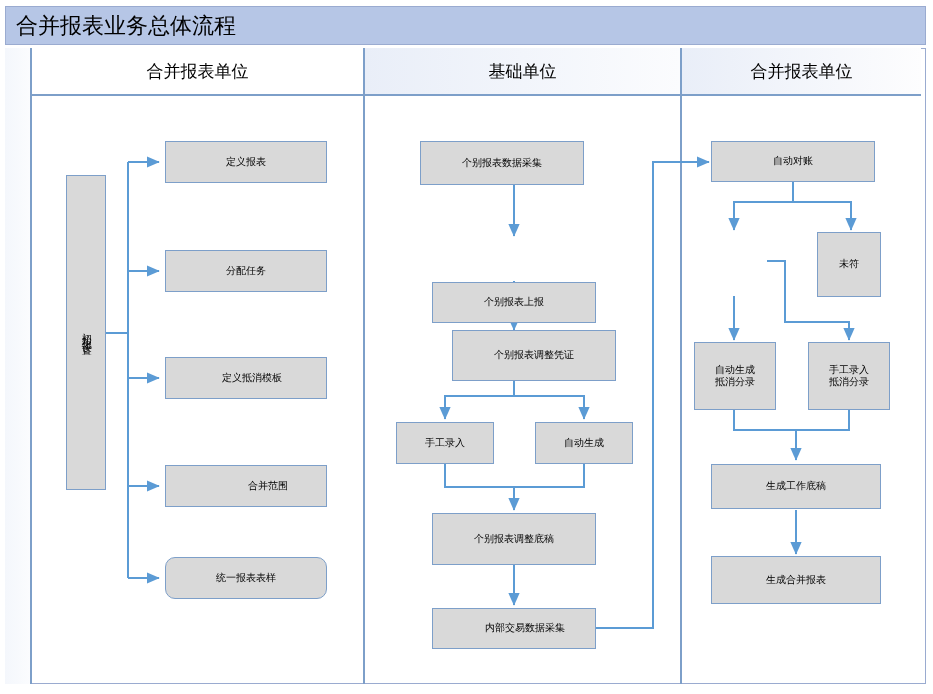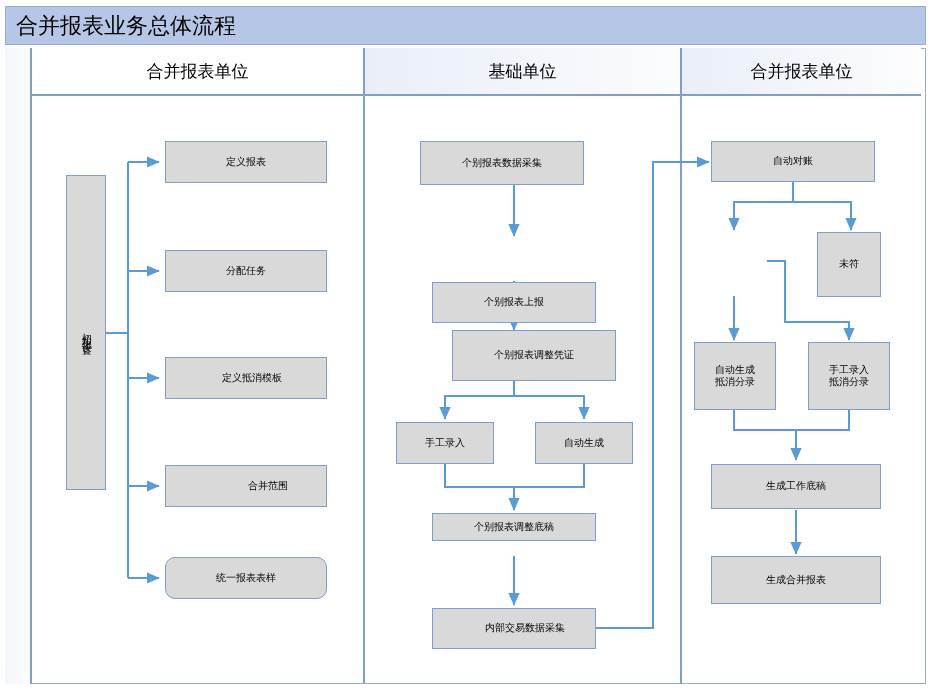--- a/index.html
+++ b/index.html
@@ -191,21 +191,21 @@
   <div class="node" style="left:165px; top:250px; width:162px; height:42px;">分配任务</div>
   <div class="node" style="left:165px; top:357px; width:162px; height:42px;padding-left:12px;">定义抵消模板</div>
   <div class="node" style="left:165px; top:465px; width:162px; height:42px;padding-left:44px;">合并范围</div>
   <div class="node" style="left:165px; top:557px; width:162px; height:42px;border-radius:10px;">统一报表表样</div>
 
   <div class="node" style="left:420px; top:141px; width:164px; height:44px;">个别报表数据采集</div>
   <div class="node" style="left:432px; top:239px; width:164px; height:41px;margin-top:43px;">个别报表上报</div>
   <div class="node" style="left:432px; top:330px; width:164px; height:51px;margin-left:20px;">个别报表调整凭证</div>
   <div class="node" style="left:396px; top:422px; width:98px; height:42px;">手工录入</div>
   <div class="node" style="left:535px; top:422px; width:98px; height:42px;">自动生成</div>
-  <div class="node" style="left:432px; top:513px; width:164px; height:28px;">个别报表调整底稿</div>
+  <div class="node" style="left:432px; top:513px; width:164px; height:52px;">个别报表调整底稿</div>
   <div class="node" style="left:432px; top:608px; width:164px; height:41px;padding-left:22px;">内部交易数据采集</div>
 
   <div class="node" style="left:711px; top:141px; width:164px; height:41px;">自动对账</div>
   <div class="node" style="left:817px; top:232px; width:64px; height:65px;">未符</div>
   <div class="node" style="left:694px; top:342px; width:82px; height:68px;">自动生成
 抵消分录</div>
   <div class="node" style="left:808px; top:342px; width:82px; height:68px;">手工录入
 抵消分录</div>
   <div class="node" style="left:711px; top:464px; width:170px; height:45px;">生成工作底稿</div>
   <div class="node" style="left:711px; top:556px; width:170px; height:48px;">生成合并报表</div>

